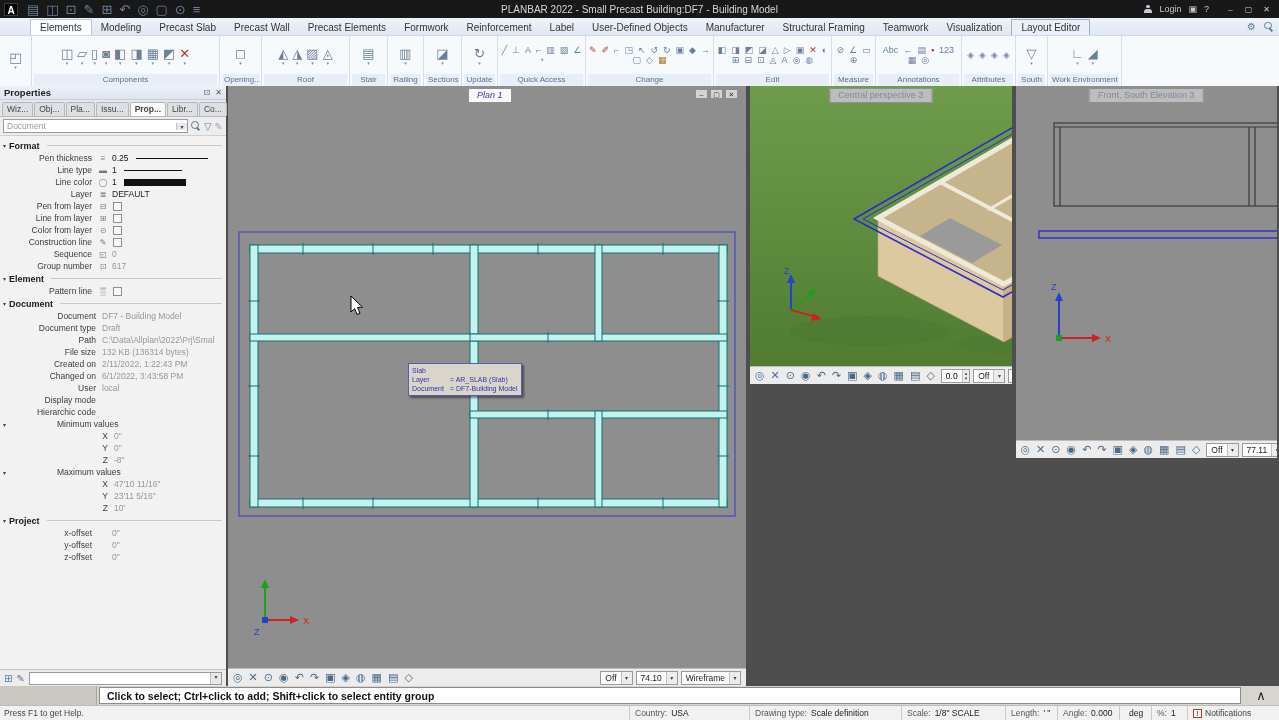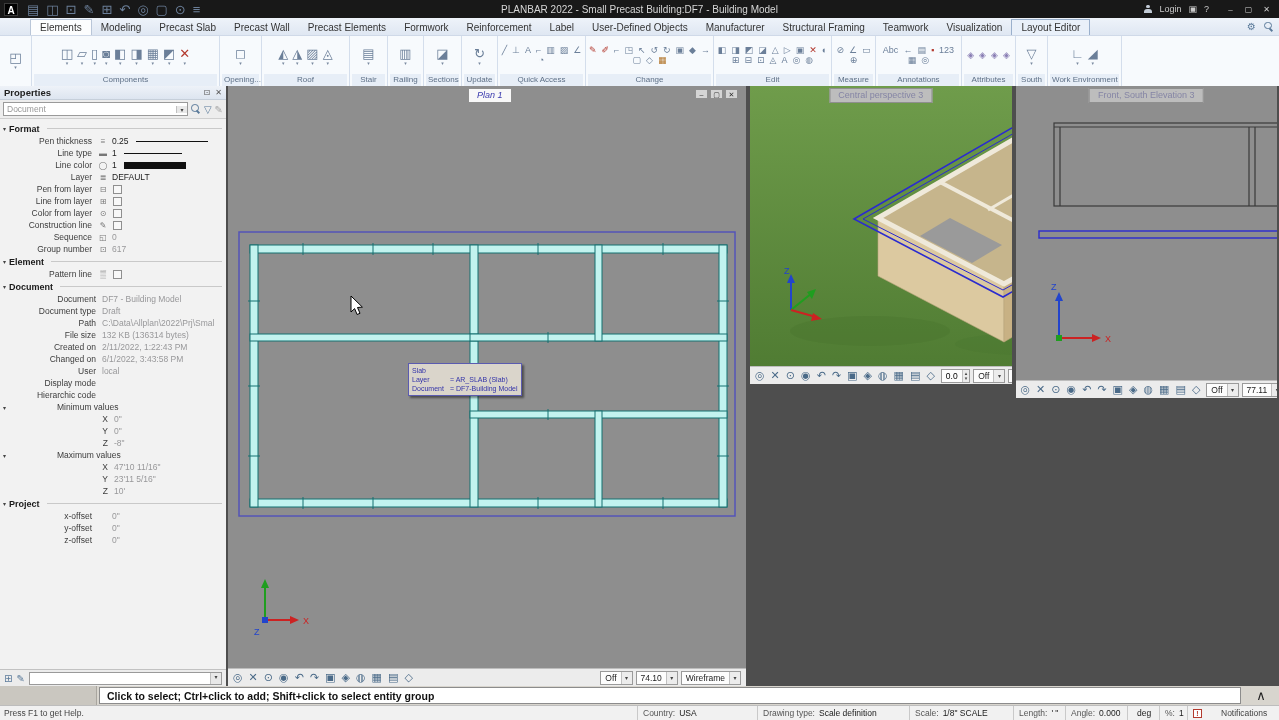--- a/index.html
+++ b/index.html
@@ -82,21 +82,21 @@
   .p-bottom .bic { color:#5a7a9a; font-size:10px; }
   .p-combo { flex:1; height:13px; background:#fff; border:1px solid #9a9a9a; display:flex; }
   .p-combo .arr { margin-left:auto; width:11px; text-align:center; font-size:6px; color:#444; background:#e8e8e8; border-left:1px solid #c0c0c0; }
 
   
   .vpzone { flex:1; display:flex; background:#4e4e4e; gap:4px; }
   .vp { position:relative; background:#8e8e8e; overflow:hidden; }
   .vp-plan { width:518px; height:600px; display:flex; flex-direction:column; }
   .rightcol { width:527px; display:flex; flex-direction:row; gap:4px; }
   .vp-3d { height:298px; display:flex; flex-direction:column; }
-  .vp-elev { height:312px; display:flex; flex-direction:column; }
+  .vp-elev { height:372px; display:flex; flex-direction:column; }
   .vcanvas { position:relative; flex:1; overflow:hidden; }
   .vtab { position:absolute; top:2px; font-size:9px; padding:1px 8px 2px; border:1px solid #8f8f8f; white-space:nowrap; z-index:5; }
   .vtab.act { background:#f8f8f8; color:#3a3aae;font-style:italic; }
   .vtab.inact { background:#bdbdbd; color:#8585a5; left:50%; transform:translateX(-50%); }
   .wctl { position:absolute; top:3px; right:8px; display:flex; gap:2px; z-index:5; }
   .wctl span { width:13px; height:10px; font-size:7px; line-height:9px; text-align:center; color:#333; background:#d4d4d4; border:1px solid #8f8f8f; }
   .vtoolbar { height:18px; background:#ececec; border-top:1px solid #bdbdbd; display:flex; align-items:center; gap:6px; padding:0 5px; flex:0 0 18px; }
   .vtoolbar .ric .g { font-size:11px; color:#4a6a88; }
   .vt-right { margin-left:auto; display:flex; gap:3px; align-items:center; }
   .vdd { border:1px solid #9a9a9a; background:#fdfdfd; font-size:8.5px; height:14px; display:flex; align-items:center; color:#222; }
@@ -115,21 +115,21 @@
   
   .promptbar { height:19px; background:#d8d5ce; display:flex; align-items:stretch; flex:0 0 19px; }
   .prompt-left { width:97px; background:#cac7c0; border-right:1px solid #a9a69f; }
   .prompt-field { flex:1; background:#fff; border:1px solid #8c8c8c; margin:1px 2px; display:flex; align-items:center; font-weight:bold; font-size:10.5px; color:#111; padding-left:7px; }
   .prompt-caret { width:36px; display:flex; align-items:center; justify-content:center; font-size:13px; color:#222; }
   .statusbar { height:15px; background:#f1f1f1; border-top:1px solid #bdbdbd; display:flex; align-items:center; font-size:8.5px; color:#444; flex:0 0 15px; }
   .sb-help { flex:1; padding-left:4px; }
   .sbc { border-left:1px solid #c9c9c9; height:100%; display:flex; align-items:center; padding:0 5px; white-space:nowrap; }
   .sbc .l { color:#555; }
   .sbc .v { color:#1a1a1a; margin-left:4px; }
-  .sbc.notif { gap:19px; }
+  .sbc.notif { gap:3px;margin-left:8px; }
   .notif-icon { width:9px; height:9px; border:1px solid #b33a2e; color:#b33a2e; font-size:7px; font-weight:bold; line-height:8px; text-align:center; background:#fff; }
 </style>
 </head>
 <body>
 
 <div class="app">
 
   <div class="titlebar">
     <div class="logo">A</div>
     <div class="qicons">
@@ -529,20 +529,30 @@
 
   <div class="main">
 
     <div class="props">
       <div class="p-head">
         <b>Properties</b>
         <span class="hicons">
           <span>⊡</span>
           <span>✕</span>
         </span>
+      </div>
+      <div class="p-tabs">
+        <span class="ptab">Wiz...</span>
+        <span class="ptab">Obj...</span>
+        <span class="ptab">Pla...</span>
+        <span class="ptab">Issu...</span>
+        <span class="ptab act">Prop...</span>
+        <span class="ptab">Libr...</span>
+        <span class="ptab">Co...</span>
+        <span class="ptab">Lay...</span>
       </div>
       <div class="p-search">
         <span class="p-input">
           <span class="txt">Document</span>
           <span class="arr">▾</span>
         </span>
         <span class="mag sic"></span>
         <span class="sic">▽</span>
         <span class="sic" style="color:#a8a8a8">✎</span>
       </div>

